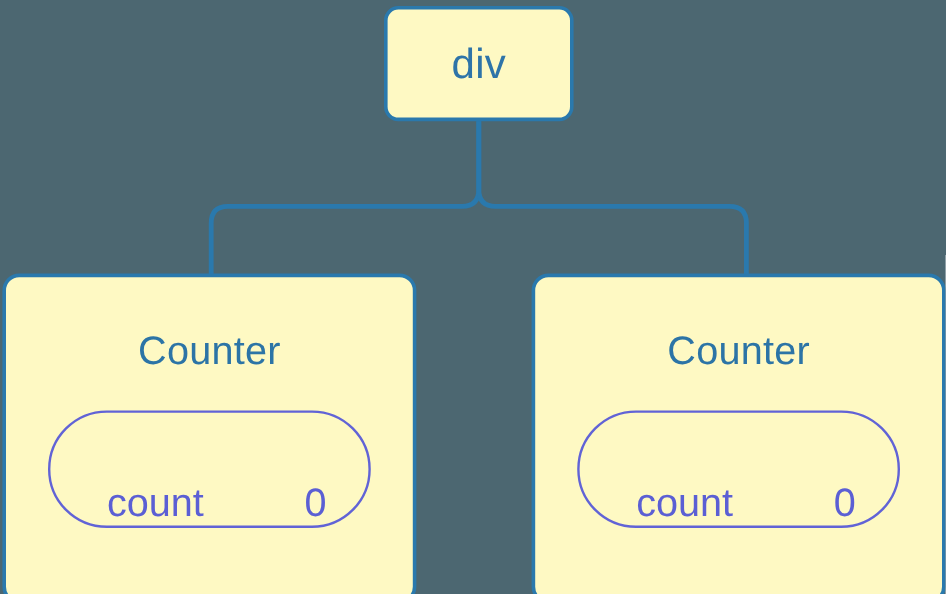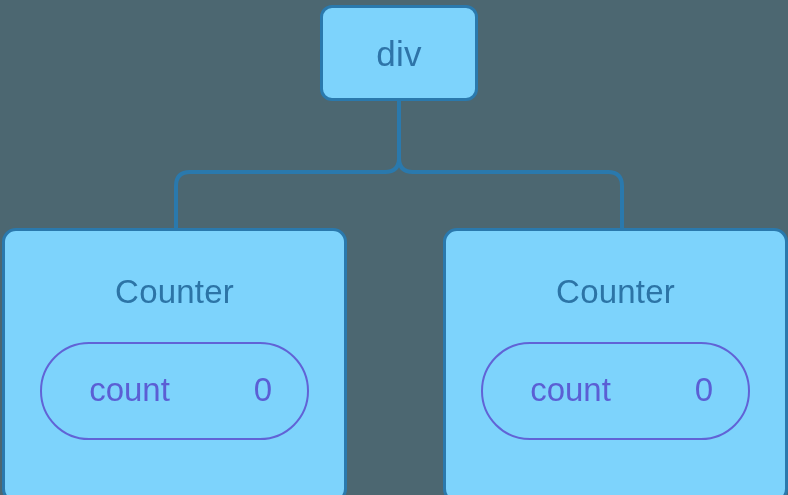--- a/index.html
+++ b/index.html
@@ -26,21 +26,21 @@
     left: 0;
     top: 0;
     width: 788px;
     height: 495px;
     pointer-events: none;
   }
 
   
   .node {
     position: absolute;
-    background: #7dd3fc;
+    background: #fef9c3;
     border: 3px solid #2a79ad;
     box-sizing: border-box;
   }
 
   .node-root {
     left: 320px;
     top: 5px;
     width: 158px;
     height: 96px;
     border-radius: 12px;
@@ -75,21 +75,21 @@
     line-height: 1;
     margin-top: 44px;
     letter-spacing: 0.2px;
   }
 
   
   .state-pill {
     margin-top: 34px;
     height: 98px;
     display: flex;
-    align-items: center;
+    align-items: flex-end;
     border: 2px solid #6163d6;
     border-radius: 49px;
     box-sizing: border-box;
     overflow: hidden;
   }
 
   .pill-key,
   .pill-value {
     display: flex;
     align-items: center;

